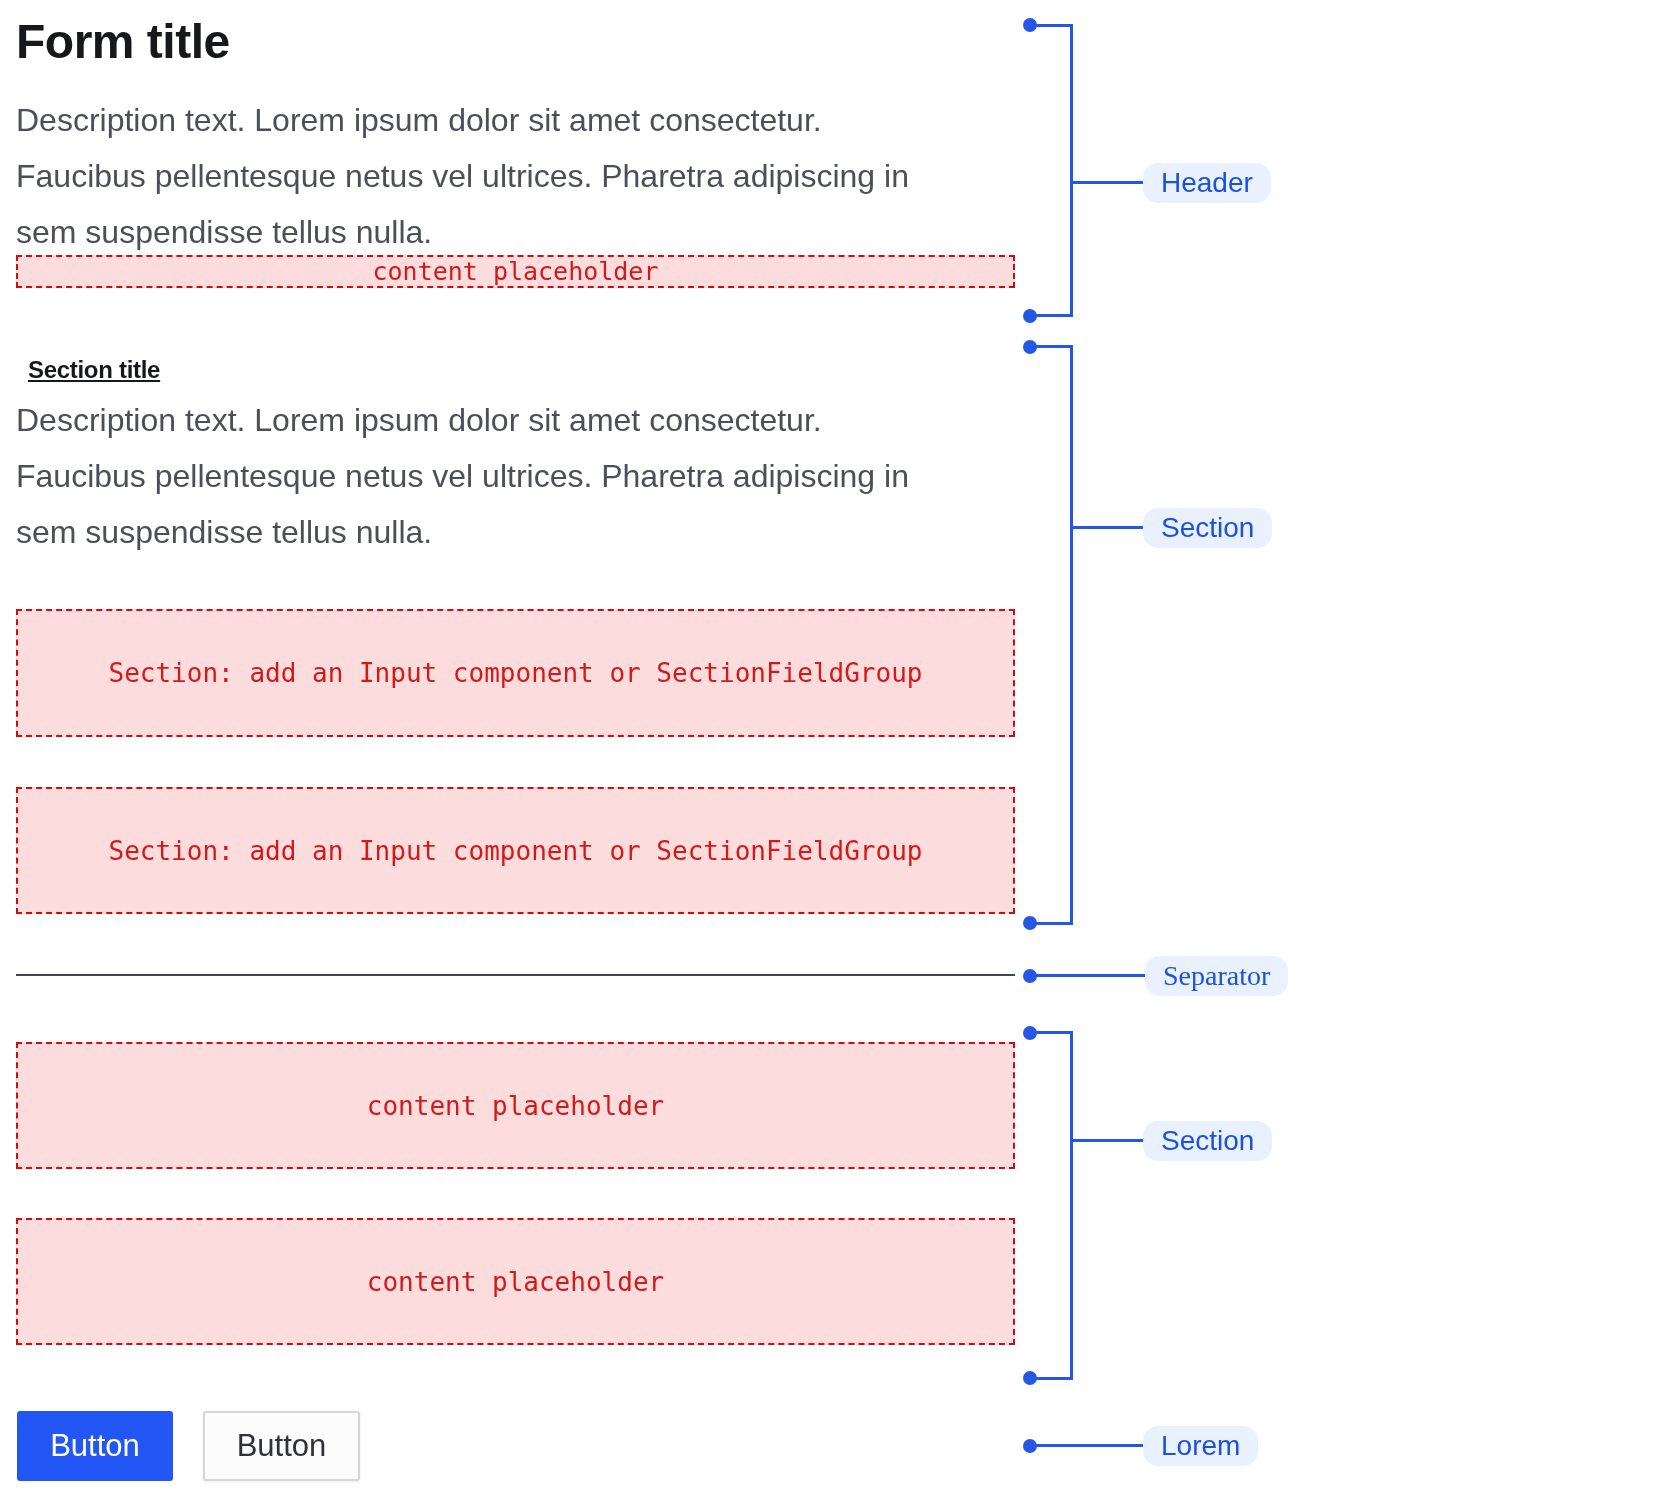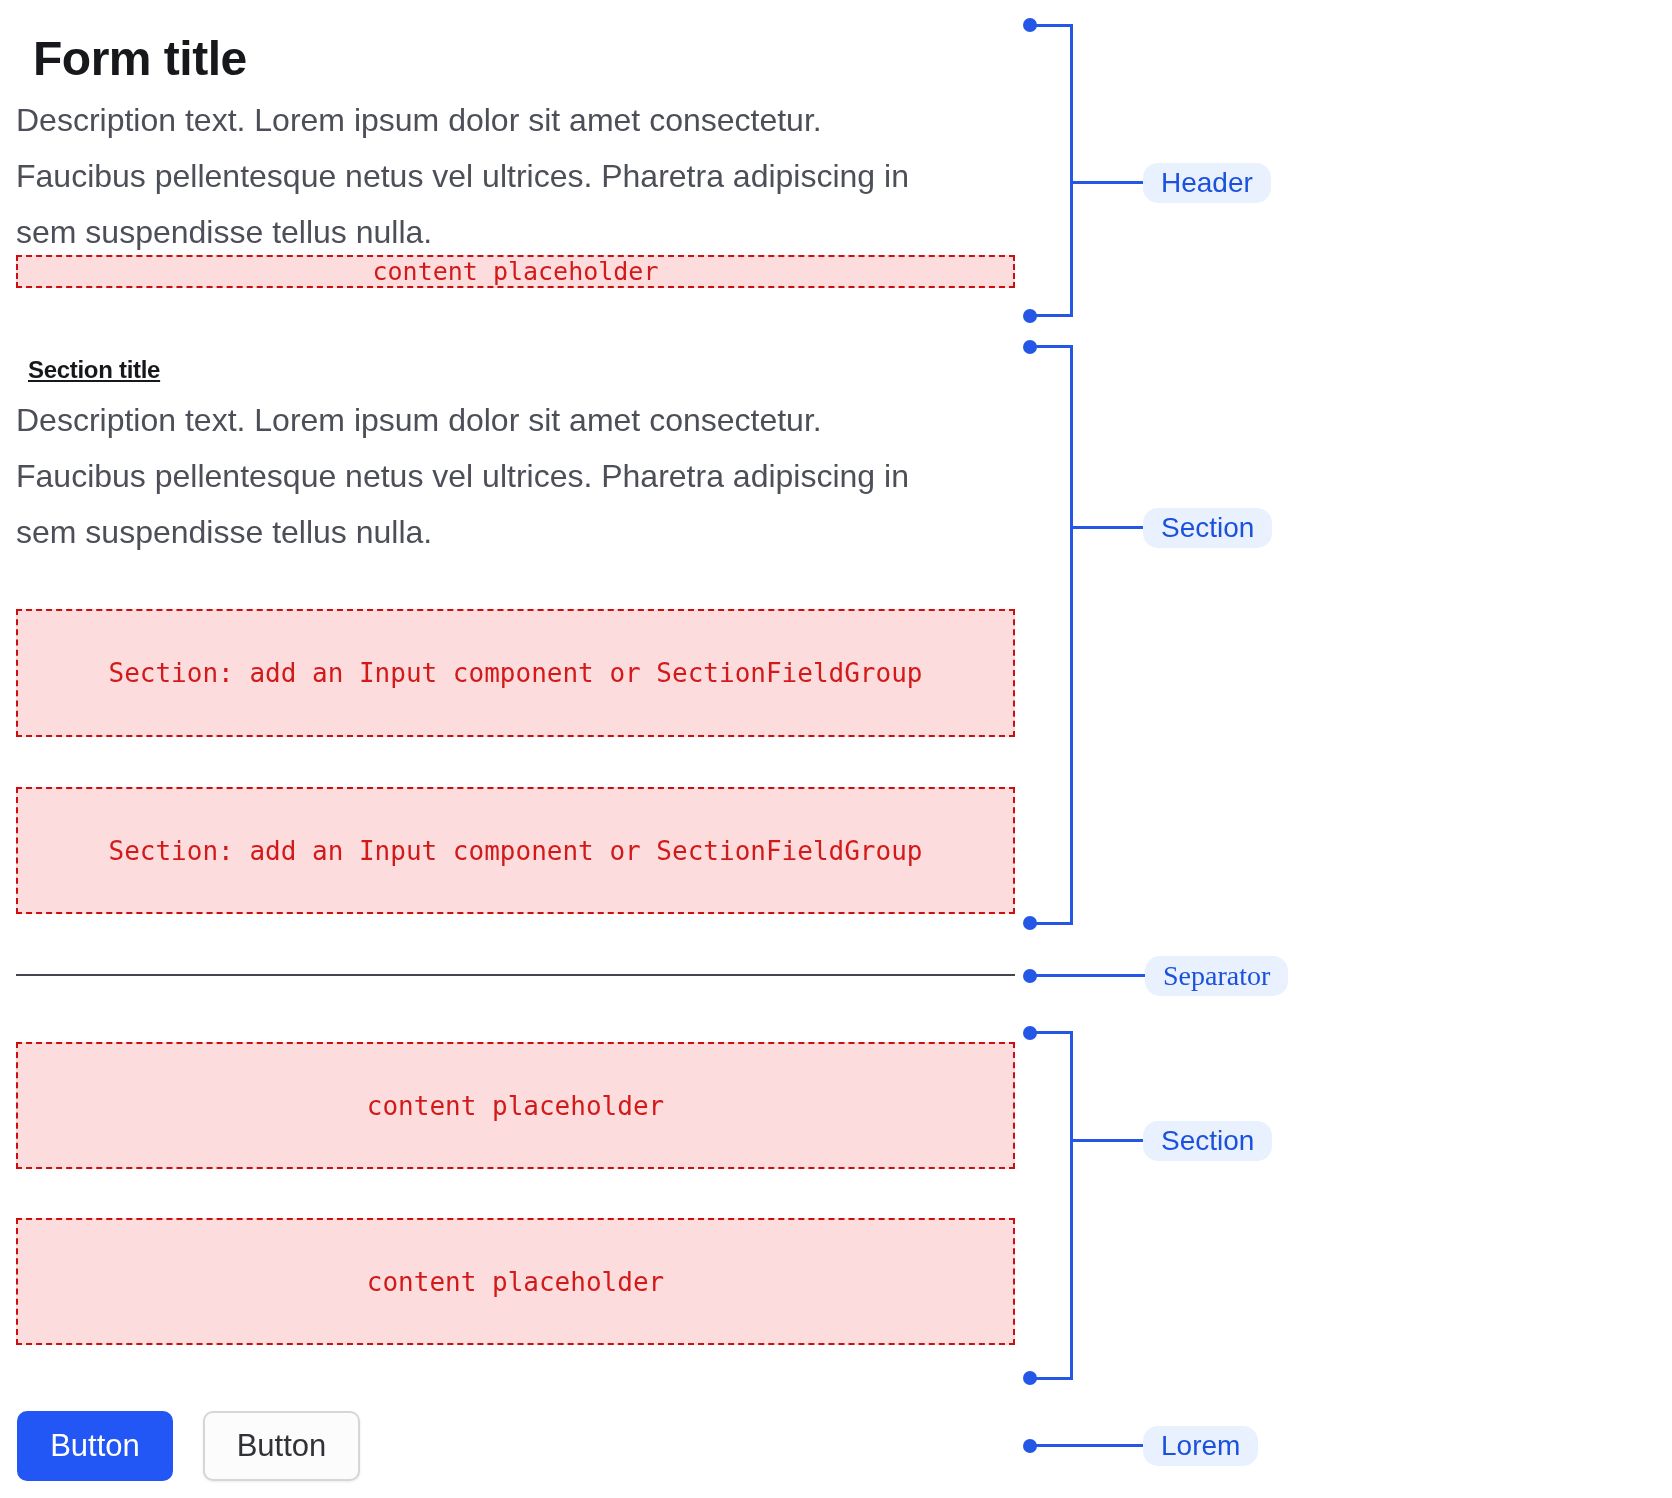--- a/index.html
+++ b/index.html
@@ -7,21 +7,21 @@
     position:relative;
     width:1672px;height:1498px;
     background:#ffffff;
     font-family:"Liberation Sans",sans-serif;
     overflow:hidden;
   }
   
   .form-title{
     position:absolute;left:16px;top:14px;
     font-size:48px;font-weight:700;letter-spacing:-0.5px;
-    color:var(--title-text,#17181c);margin:17px;
+    color:var(--title-text,#17181c);margin:0;
   }
   .desc{
     position:absolute;left:16px;width:980px;
     font-size:32px;line-height:56px;
     color:var(--description-text,#4c4f57);
     white-space:pre-line;margin:0;
   }
   .desc-header{top:92px;}
   .desc-section{top:392px;}
   .section-title{
@@ -43,21 +43,21 @@
   .ph-s1{top:609px;height:128px;}
   .ph-s2{top:787px;height:127px;}
   .ph-c1{top:1042px;height:127px;}
   .ph-c2{top:1218px;height:127px;}
   .separator{
     position:absolute;left:16px;top:974px;width:999px;height:0;
     border:none;border-top:2px solid var(--separator,#42454c);margin:0;
   }
   .btn{
     position:absolute;top:1411px;height:70px;
-    border-radius:10px;
+    border-radius:3px;
     font-family:"Liberation Sans",sans-serif;
     font-size:31px;font-weight:500;
     display:flex;align-items:center;justify-content:center;
     cursor:pointer;
   }
   .btn-primary{
     left:17px;width:156px;border:none;
     background:var(--button-primary-bg,#2256f5);
     color:var(--button-primary-text,#ffffff);
   }

